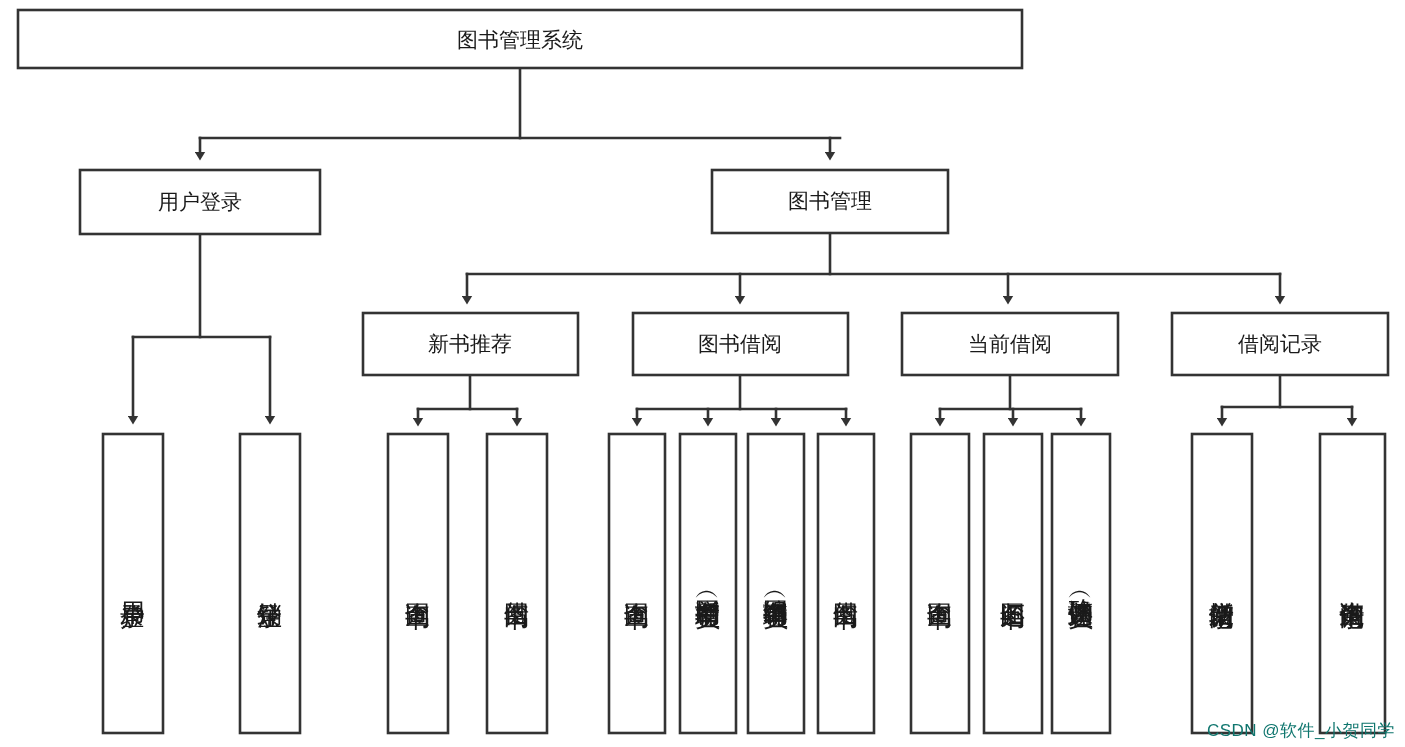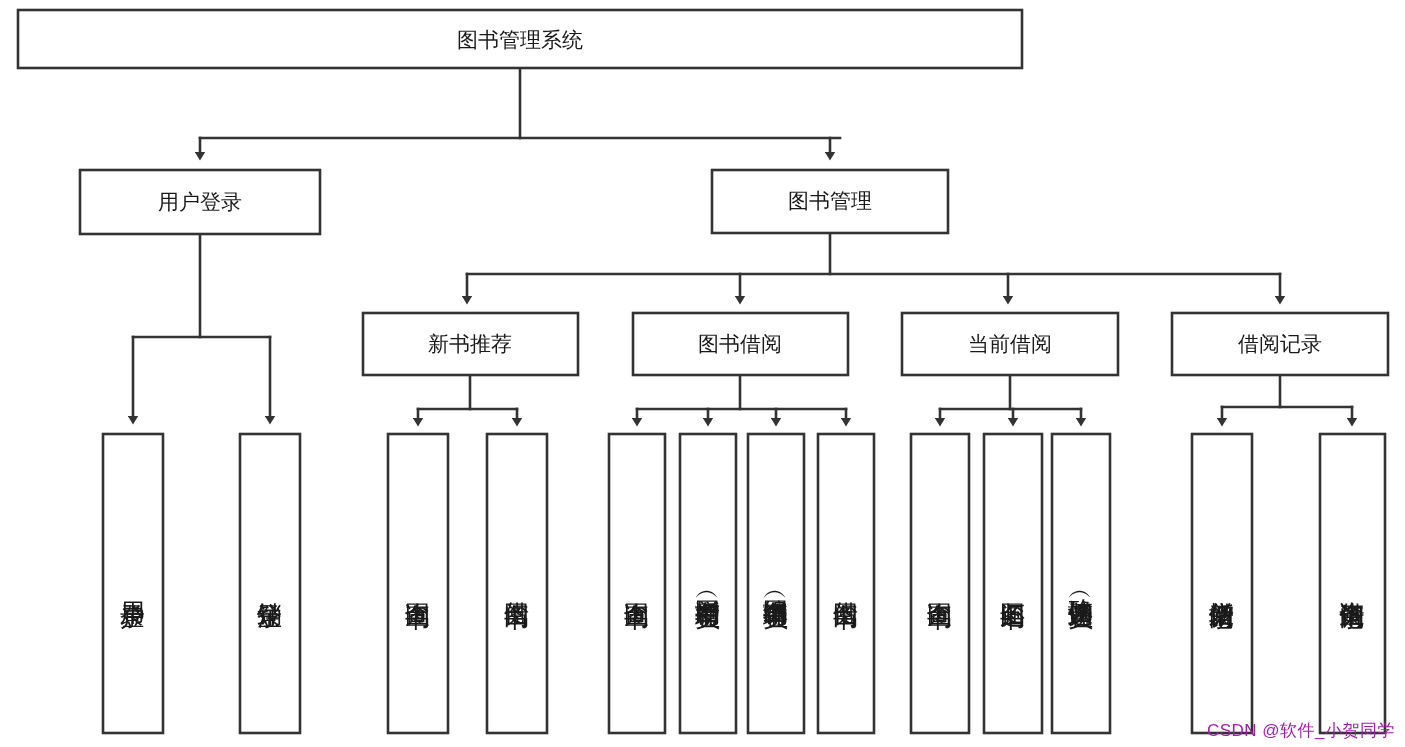--- a/index.html
+++ b/index.html
@@ -62,21 +62,21 @@
     letter-spacing: 1px;
     white-space: nowrap;
     pointer-events: none;
   }
   .watermark {
     position: absolute;
     right: 10px;
     bottom: 5px;
     font-family: "Liberation Sans", "DejaVu Sans", sans-serif;
     font-size: 17px;
-    color: #a21caf;
+    color: #0f766e;
     letter-spacing: 0.5px;
     white-space: nowrap;
   }
 </style>
 </head>
 <body>
 
 <div id="diagram-root">
 
   <svg id="tree-svg" viewBox="0 0 1405 747">

